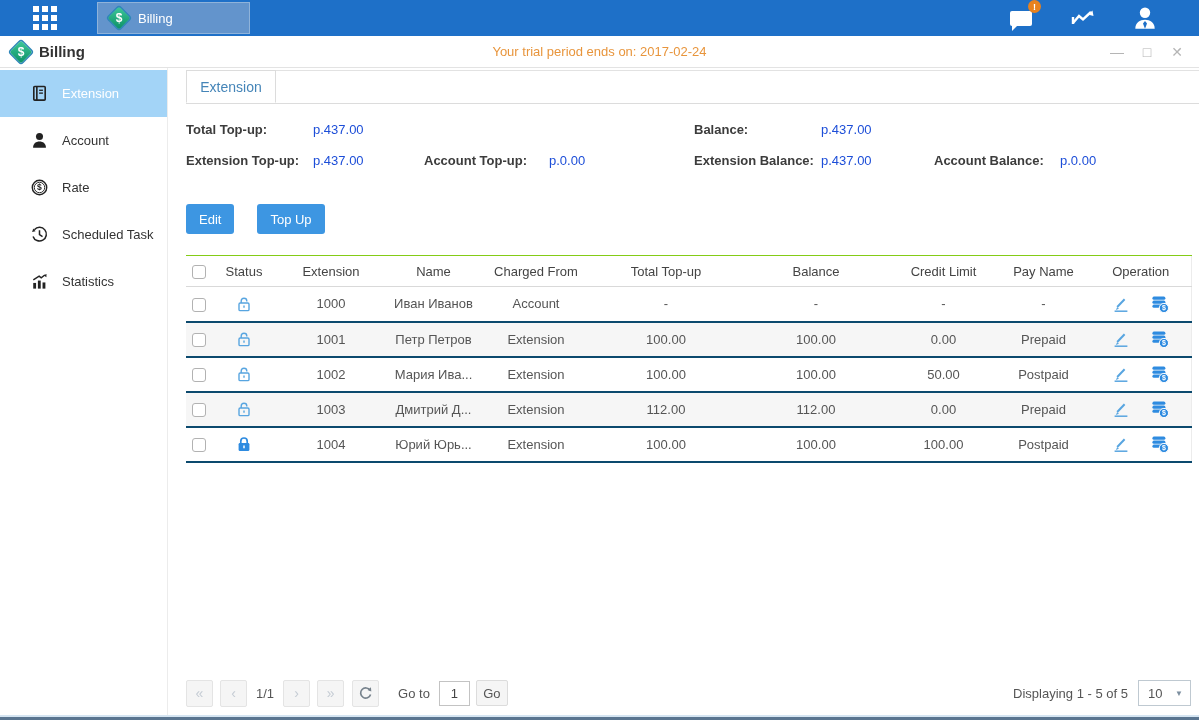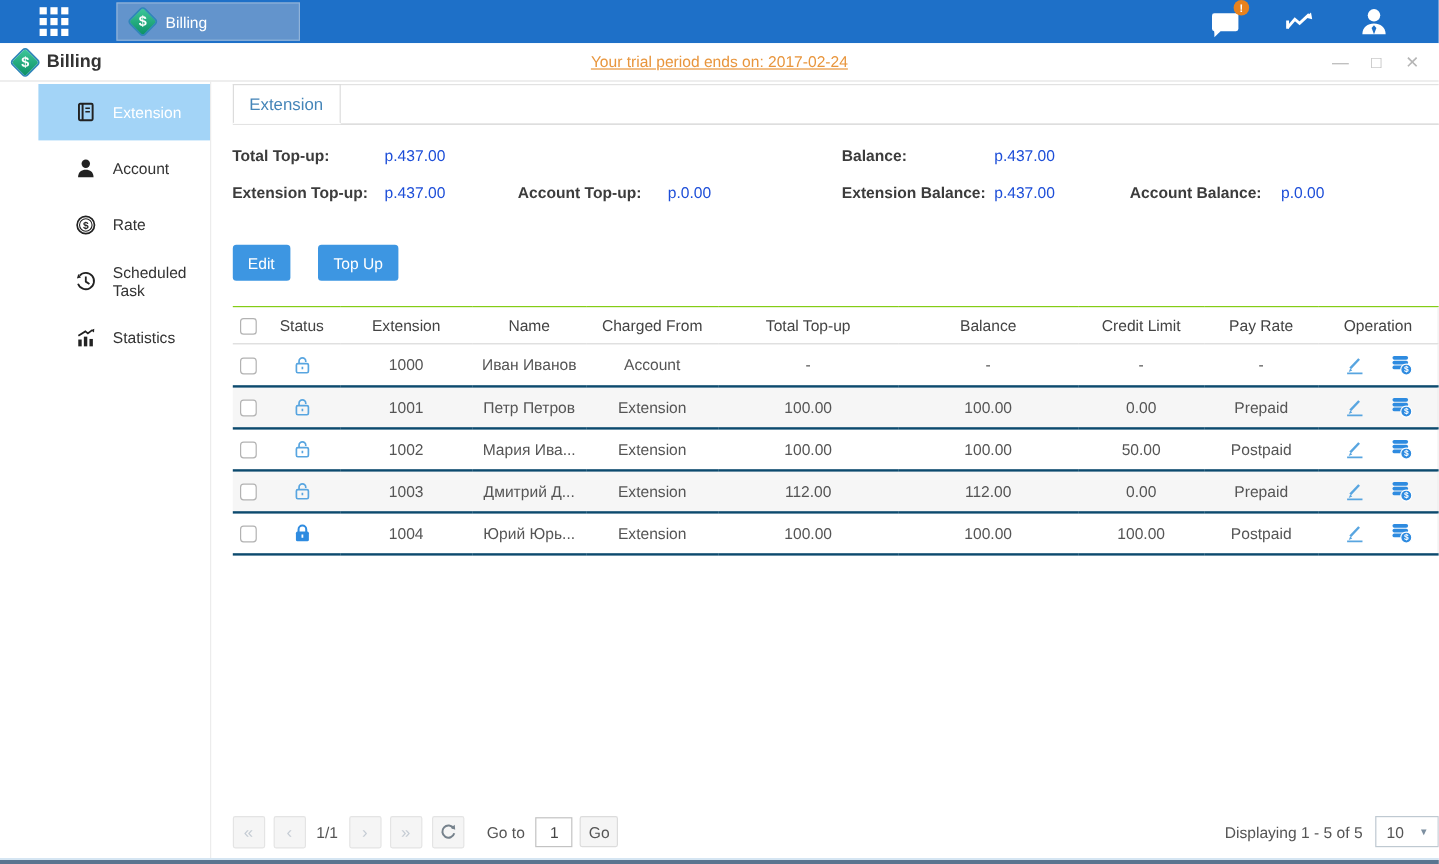--- a/index.html
+++ b/index.html
@@ -31,26 +31,26 @@
     background:linear-gradient(135deg,#3ec89a,#0b9065); border-radius:2px;
     box-shadow:0 0 0 1.5px #2f86b9; }
   .diamond .d { position:absolute; inset:0; display:flex; align-items:center; justify-content:center;
     color:#fff; font-weight:bold; font-size:12px; }
 
   
   .titlebar { height:32px; background:#fff; border-bottom:1px solid #e3e3e3;
     display:flex; align-items:center; position:relative; }
   .titlebar .app-title { display:flex; align-items:center; gap:7px; margin-left:10px; }
   .titlebar .app-title b { font-size:15px; color:#333; }
-  .trial { position:absolute; left:0; right:0; text-align:center; color:#e8953c; font-size:13px;text-decoration:underline; }
+  .trial { position:absolute; left:0; right:0; text-align:center; color:#e8953c; font-size:13px; }
   .win-controls { position:absolute; right:14px; display:flex; gap:14px; color:#b5b5b5; font-size:14px; }
   .win-controls span { cursor:pointer; width:16px; text-align:center; }
 
   
-  .app-body { display:flex; height:652px;padding-left:32px; }
+  .app-body { display:flex; height:652px; }
   .sidebar { width:168px; background:#fff; border-right:1px solid #ececec; padding-top:2px; }
   .side-item { height:47px; display:flex; align-items:center; padding-left:30px; gap:13px;
     font-size:13px; color:#333; cursor:pointer; }
   .side-item.active { background:#a3d4f7; color:#fff; }
   .side-item svg { flex:0 0 19px; }
 
   .main { flex:1; display:flex; flex-direction:column; padding:0 0 0 18px; position:relative; }
 
   
   .tabbar { display:flex; height:34px; margin-top:2px; }
@@ -258,21 +258,21 @@
       <thead>
         <tr>
           <th><input type="checkbox" class="cb" style=""></th>
           <th>Status</th>
           <th>Extension</th>
           <th>Name</th>
           <th>Charged From</th>
           <th>Total Top-up</th>
           <th>Balance</th>
           <th>Credit Limit</th>
-          <th>Pay Rate</th>
+          <th>Pay Name</th>
           <th>Operation</th>
         </tr>
       </thead>
       <tbody id="table-body">
           <tr>
         <td><input type="checkbox" class="cb" style=""></td>
         <td><span class="lock unlocked">
           <svg class="svg-unlocked" width="20" height="20" viewBox="0 0 20 20">
             <rect x="5" y="9" width="10" height="7.6" rx="1.2" fill="none" stroke="#58a5e0" stroke-width="1.4"></rect>
             <path d="M7.2 9 V7 a2.8 2.8 0 0 1 5.6 0 v0.6" fill="none" stroke="#58a5e0" stroke-width="1.4"></path>

